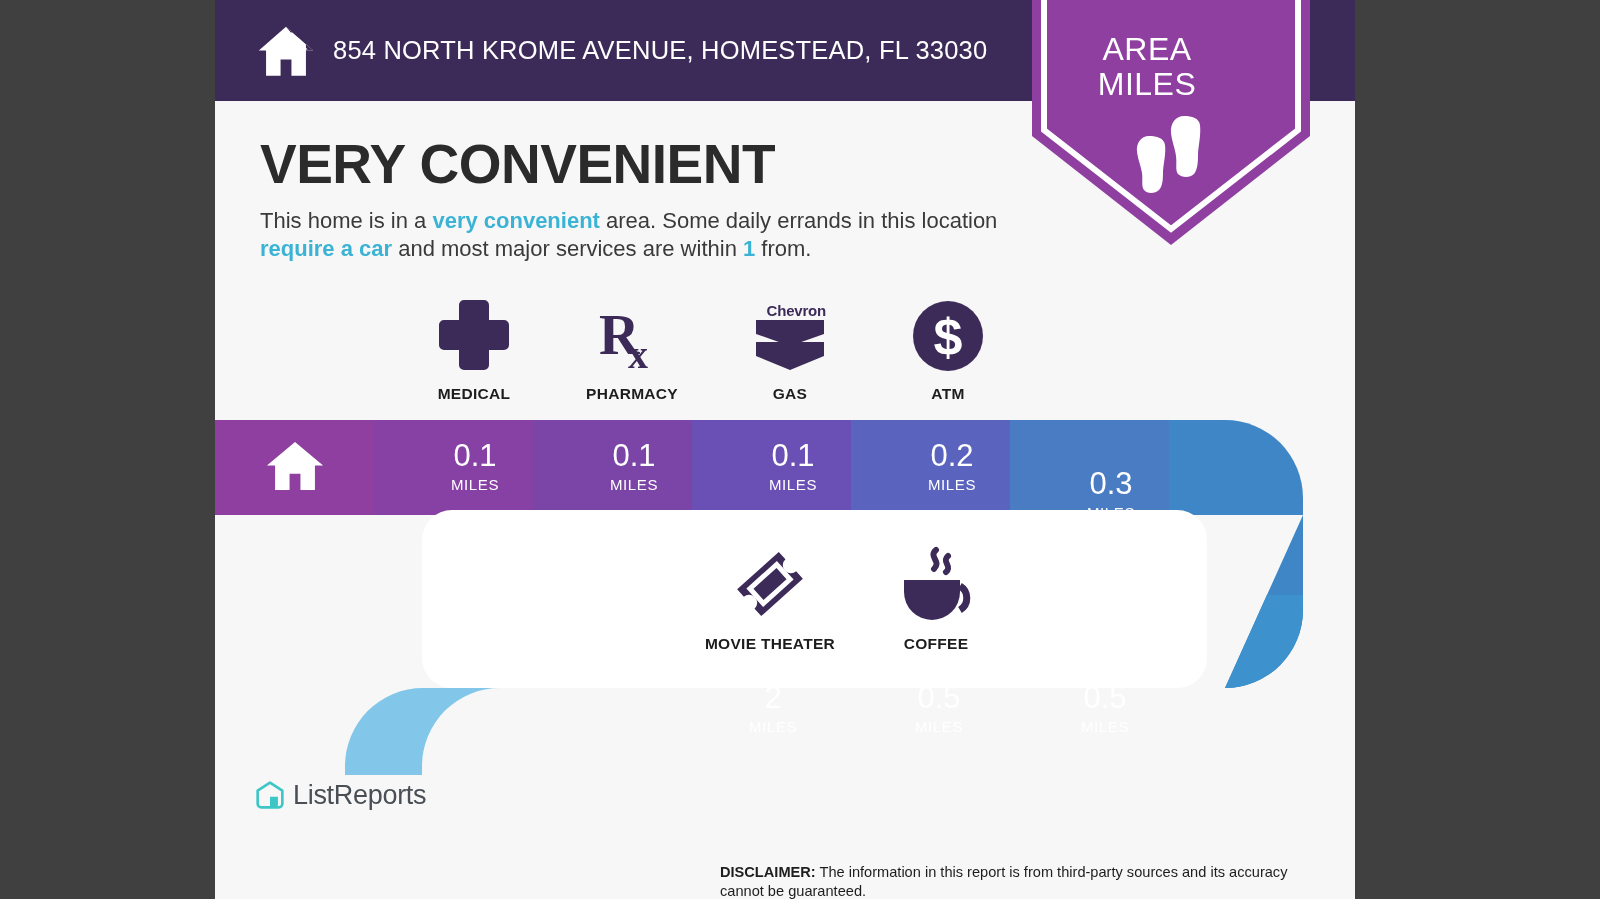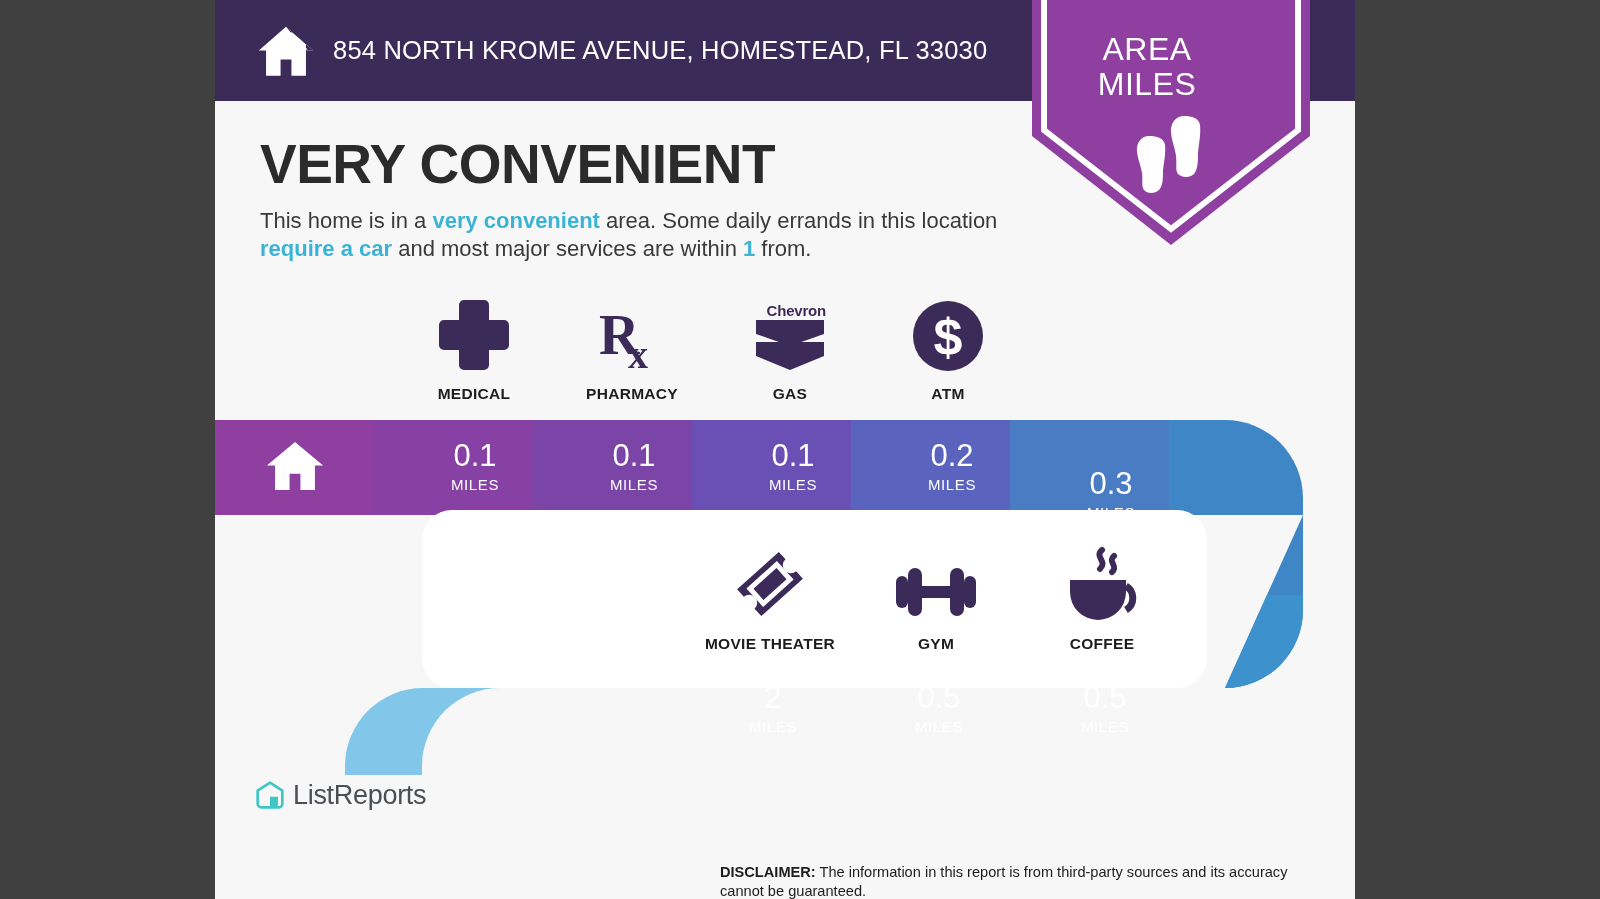--- a/index.html
+++ b/index.html
@@ -255,32 +255,20 @@
           <svg width="76" height="76" viewBox="0 0 76 76">
             <g transform="rotate(-42 38 38)">
               <path d="M10 20 h56 v10 a8 8 0 0 0 0 16 v10 h-56 v-10 a8 8 0 0 0 0 -16 z" fill="#3c2b58"></path>
               <rect x="20" y="28" width="36" height="20" fill="none" stroke="#ffffff" stroke-width="5"></rect>
             </g>
           </svg>
         </span>
         <span class="icon-label">MOVIE THEATER</span>
       </div>
 
-      <div class="icon-cell">
-        <span class="icon-glyph">
-          <svg width="92" height="60" viewBox="0 0 92 60">
-            <rect x="6" y="14" width="12" height="32" rx="6" fill="#3c2b58"></rect>
-            <rect x="18" y="6" width="14" height="48" rx="7" fill="#3c2b58"></rect>
-            <rect x="60" y="6" width="14" height="48" rx="7" fill="#3c2b58"></rect>
-            <rect x="74" y="14" width="12" height="32" rx="6" fill="#3c2b58"></rect>
-            <rect x="28" y="24" width="36" height="12" fill="#3c2b58"></rect>
-          </svg>
-        </span>
-        <span class="icon-label">GYM</span>
-      </div>
 
       <div class="icon-cell">
         <span class="icon-glyph">
           <svg width="80" height="76" viewBox="0 0 80 76">
             <path d="M40 4 c-8 7 6 11 -2 19" fill="none" stroke="#3c2b58" stroke-width="6" stroke-linecap="round"></path>
             <path d="M52 10 c-7 6 5 10 -2 16" fill="none" stroke="#3c2b58" stroke-width="6" stroke-linecap="round"></path>
             <path d="M8 34 h56 v12 a28 28 0 0 1 -56 0 z" fill="#3c2b58"></path>
             <path d="M64 40 a14 14 0 0 1 0 24" fill="none" stroke="#3c2b58" stroke-width="7"></path>
           </svg>
         </span>

